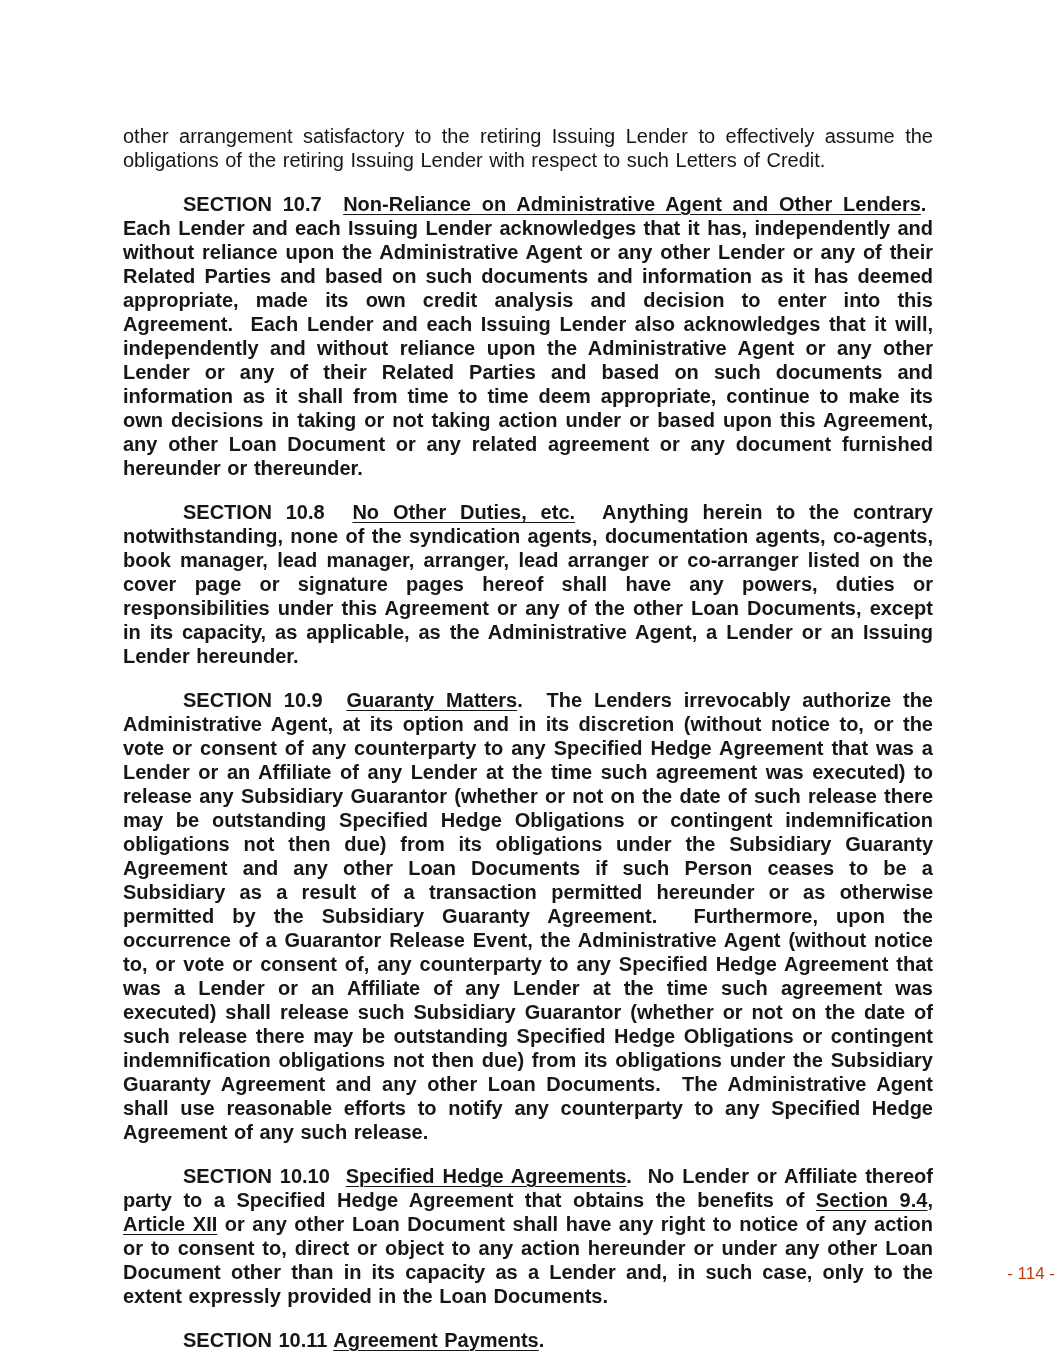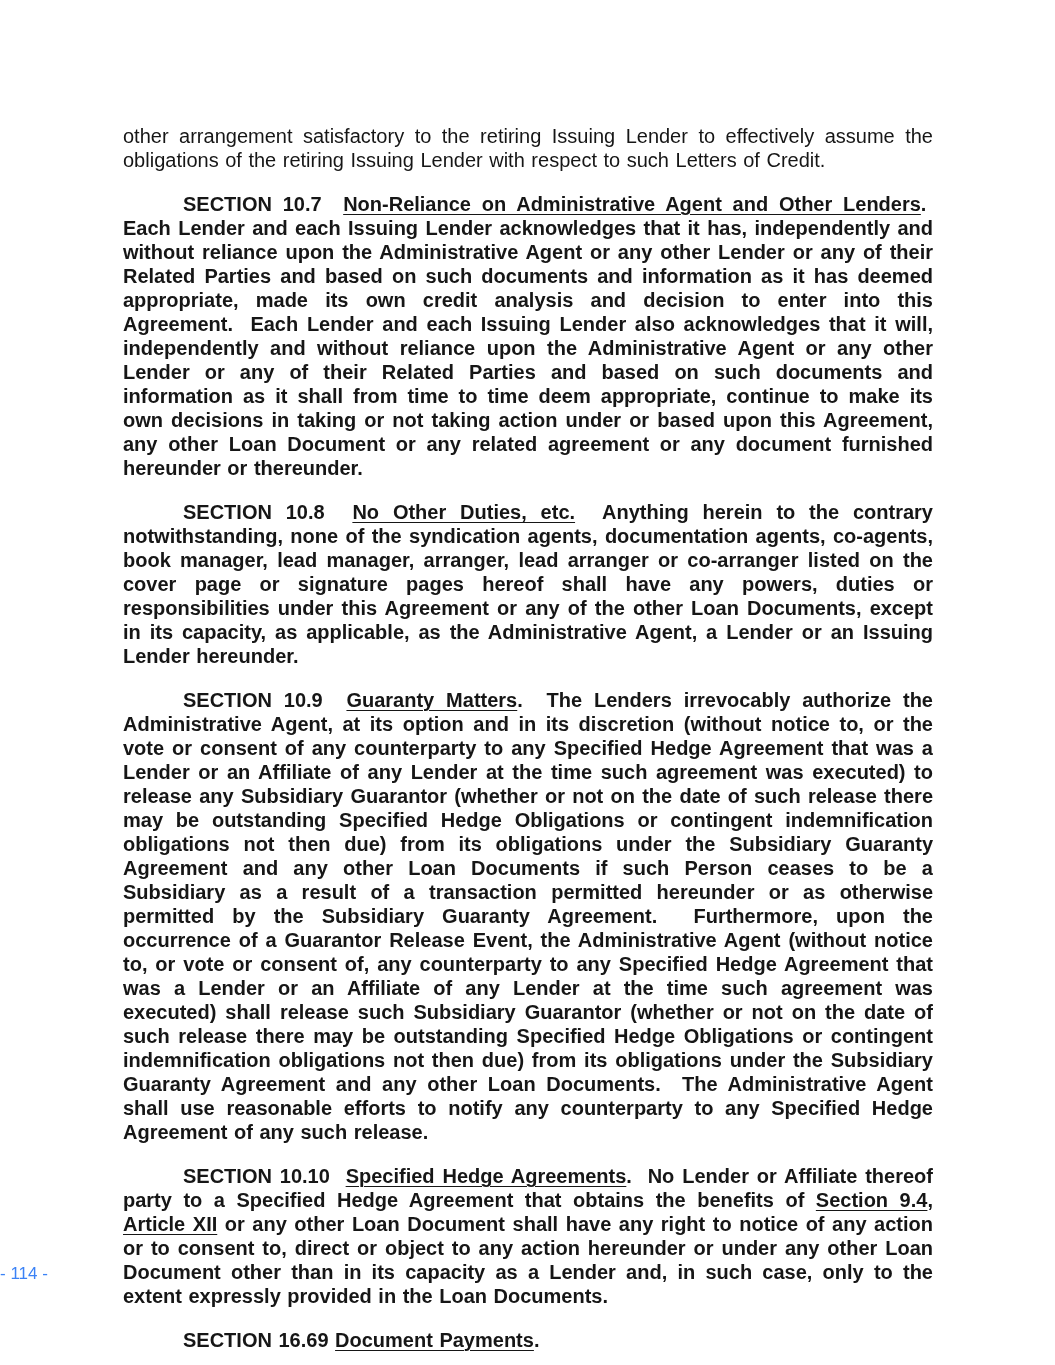--- a/index.html
+++ b/index.html
@@ -36,32 +36,32 @@
   .u {
     text-decoration: underline;
     text-underline-offset: 3px;
     text-decoration-thickness: 1px;
   }
   .page-number {
     position: absolute;
     left: 0;
     right: 0;
     top: 1262px;
-    text-align: left;
+    text-align: right;
     font-size: 17px;
     line-height: 24px;
-    color: #3b82f6;
+    color: #c2410c;
   }
 </style>
 </head>
 <body>
 
 <main class="page">
   <div class="text-block">
       <p class="para"><span>other arrangement satisfactory to the retiring Issuing Lender to effectively assume the obligations of the retiring Issuing Lender with respect to such Letters of Credit.</span></p>
       <p class="para indent"><span>SECTION 10.7&nbsp; </span><span class="u">Non-Reliance on Administrative Agent and Other Lenders</span><span>.&nbsp; Each Lender and each Issuing Lender acknowledges that it has, independently and without reliance upon the Administrative Agent or any other Lender or any of their Related Parties and based on such documents and information as it has deemed appropriate, made its own credit analysis and decision to enter into this Agreement.&nbsp; Each Lender and each Issuing Lender also acknowledges that it will, independently and without reliance upon the Administrative Agent or any other Lender or any of their Related Parties and based on such documents and information as it shall from time to time deem appropriate, continue to make its own decisions in taking or not taking action under or based upon this Agreement, any other Loan Document or any related agreement or any document furnished hereunder or thereunder.</span></p>
       <p class="para indent"><span>SECTION 10.8&nbsp; </span><span class="u">No Other Duties, etc.</span><span>&nbsp; Anything herein to the contrary notwithstanding, none of the syndication agents, documentation agents, co-agents, book manager, lead manager, arranger, lead arranger or co-arranger listed on the cover page or signature pages hereof shall have any powers, duties or responsibilities under this Agreement or any of the other Loan Documents, except in its capacity, as applicable, as the Administrative Agent, a Lender or an Issuing Lender hereunder.</span></p>
       <p class="para indent"><span>SECTION 10.9&nbsp; </span><span class="u">Guaranty Matters</span><span>.&nbsp; The Lenders irrevocably authorize the Administrative Agent, at its option and in its discretion (without notice to, or the vote or consent of any counterparty to any Specified Hedge Agreement that was a Lender or an Affiliate of any Lender at the time such agreement was executed) to release any Subsidiary Guarantor (whether or not on the date of such release there may be outstanding Specified Hedge Obligations or contingent indemnification obligations not then due) from its obligations under the Subsidiary Guaranty Agreement and any other Loan Documents if such Person ceases to be a Subsidiary as a result of a transaction permitted hereunder or as otherwise permitted by the Subsidiary Guaranty Agreement.&nbsp; Furthermore, upon the occurrence of a Guarantor Release Event, the Administrative Agent (without notice to, or vote or consent of, any counterparty to any Specified Hedge Agreement that was a Lender or an Affiliate of any Lender at the time such agreement was executed) shall release such Subsidiary Guarantor (whether or not on the date of such release there may be outstanding Specified Hedge Obligations or contingent indemnification obligations not then due) from its obligations under the Subsidiary Guaranty Agreement and any other Loan Documents.&nbsp; The Administrative Agent shall use reasonable efforts to notify any counterparty to any Specified Hedge Agreement of any such release.</span></p>
       <p class="para indent"><span>SECTION 10.10&nbsp; </span><span class="u">Specified Hedge Agreements</span><span>.&nbsp; No Lender or Affiliate thereof party to a Specified Hedge Agreement that obtains the benefits of </span><span class="u">Section 9.4</span><span>, </span><span class="u">Article XII</span><span> or any other Loan Document shall have any right to notice of any action or to consent to, direct or object to any action hereunder or under any other Loan Document other than in its capacity as a Lender and, in such case, only to the extent expressly provided in the Loan Documents.</span></p>
-      <p class="para indent"><span>SECTION 16.69 </span><span class="u">Document Payments</span><span>.</span></p>
+      <p class="para indent"><span>SECTION 10.11 </span><span class="u">Agreement Payments</span><span>.</span></p>
     </div>
   <div class="page-number">- 114 -</div>
 </main>
 
 </body></html>

